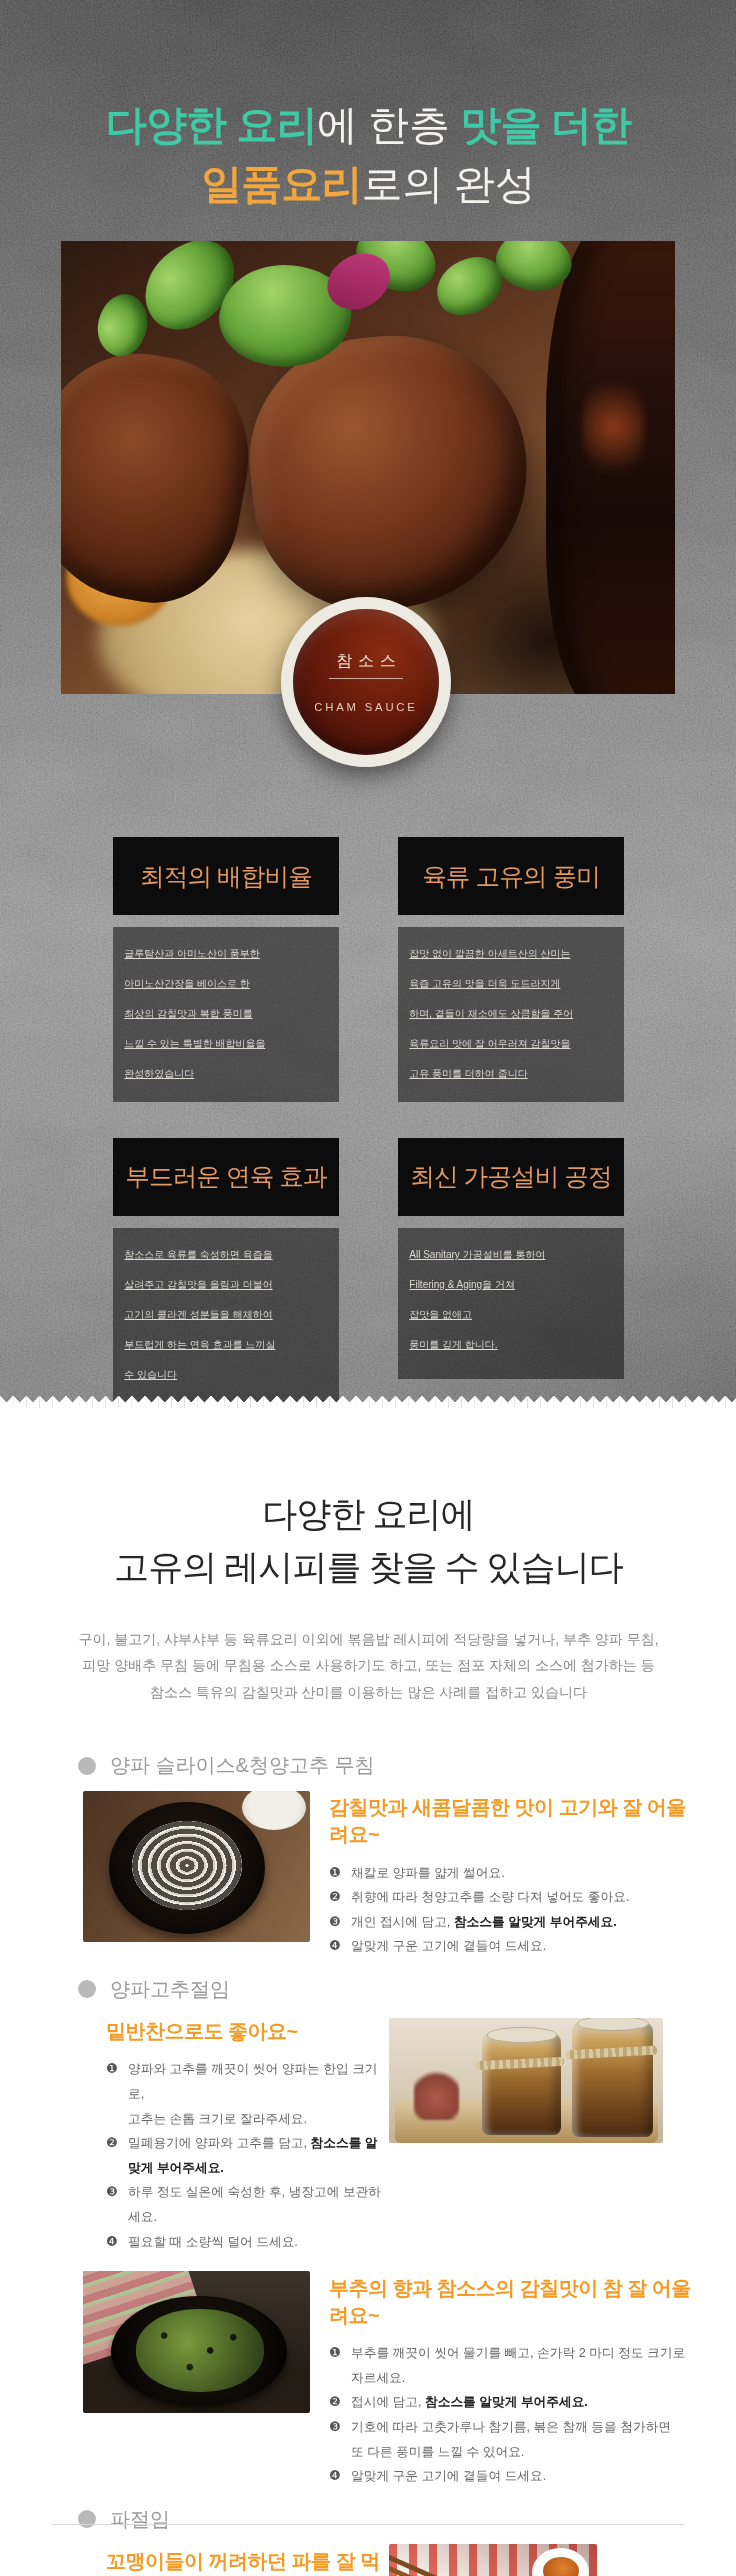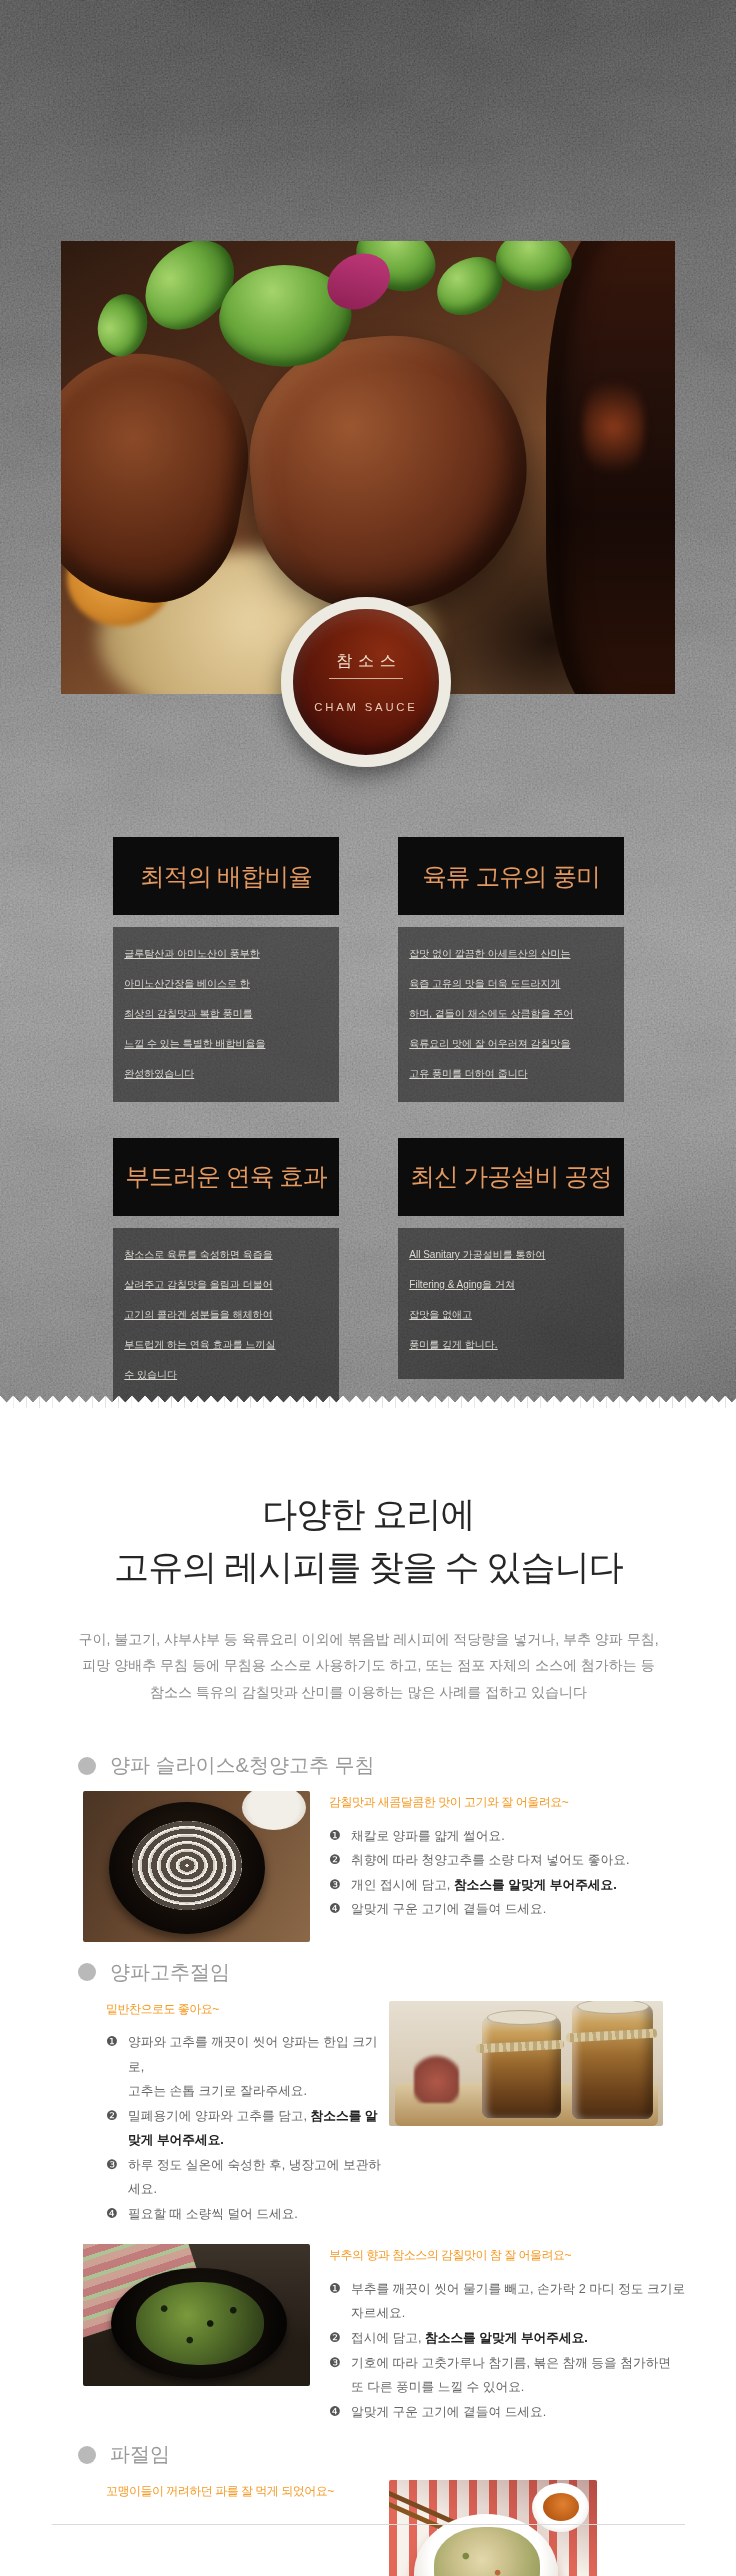--- a/index.html
+++ b/index.html
@@ -79,21 +79,21 @@
 
   .recipes{margin-top:47px;padding:0 38px;}
   .recipe{margin-bottom:17px;}
   .recipe-heading{display:flex;align-items:center;margin:13.2px 0 11.3px 40px;color:#9a9a9a;font-size:20px;font-weight:400;}
   .bullet{width:18px;height:18px;border-radius:50%;background:#b9b9b9;margin-right:14px;flex-shrink:0;}
   .recipe-row{display:flex;align-items:flex-start;}
   .recipe-row .photo{flex-shrink:0;position:relative;overflow:hidden;border-radius:1.9px;}
   .row-left .photo{margin-left:45px;margin-right:19px;}
   .row-right .recipe-text{margin-left:68px;width:283px;flex-shrink:0;}
   .recipe-text{padding-top:3.8px;}
-  .subtitle{color:#f59a23;font-size:12px;font-weight:normal;margin-bottom:12.3px;letter-spacing:-0.5px;}
+  .subtitle{color:#f59a23;font-size:20px;font-weight:bold;margin-bottom:12.3px;letter-spacing:-0.5px;}
   .step{display:flex;line-height:24.6px;font-size:12.7px;color:#666;}
   .step-num{width:22px;flex-shrink:0;color:#555;font-size:13.2px;}
   .step-text{white-space:pre-line;}
   .step-text .b{font-weight:bold;color:#222;}
 
   
   .photo.p1{width:227px;height:151px;background:linear-gradient(120deg,#4a3424,#6e4c32 50%,#8a6848);}
   .p1 .bowl{position:absolute;left:26.4px;top:11.3px;width:156px;height:132px;border-radius:50%;
       background:radial-gradient(circle at 50% 42%,#241a12 0%,#120c08 55%,#000 100%);box-shadow:0 5.7px 9.4px rgba(0,0,0,.45);}
   .p1 .onions{position:absolute;left:49px;top:30px;width:110px;height:89px;border-radius:50%;
@@ -164,20 +164,24 @@
         <feTurbulence type="fractalNoise" baseFrequency="0.012 0.02" numOctaves="2" seed="4" stitchTiles="stitch"></feTurbulence>
         <feColorMatrix type="saturate" values="0"></feColorMatrix>
         <feComponentTransfer>
             <feFuncA type="linear" slope="0" intercept="0.35"></feFuncA>
           </feComponentTransfer>
       </filter>
       <rect width="780" height="1492" filter="url(#mottle)"></rect>
       <rect width="780" height="1492" filter="url(#granite)"></rect>
     </svg>
 
+    <div class="hero-title">
+      <div class="ht-line"><span class="t-teal">다양한 요리</span><span class="t-white">에 한층 </span><span class="t-teal">맛을 더한</span></div>
+      <div class="ht-line"><span class="t-orange">일품요리</span><span class="t-white">로의 완성</span></div>
+    </div>
 
     <div class="food-photo">
       <div class="fp-base"></div>
       <div class="fp-mash"></div>
       <div class="fp-citrus"></div>
       <div class="fp-meat-left"></div>
       <div class="fp-meat-main"></div>
       <div class="fp-ribs"></div>
       <div class="fp-glaze"></div>
       <div class="leaf l1"></div>

